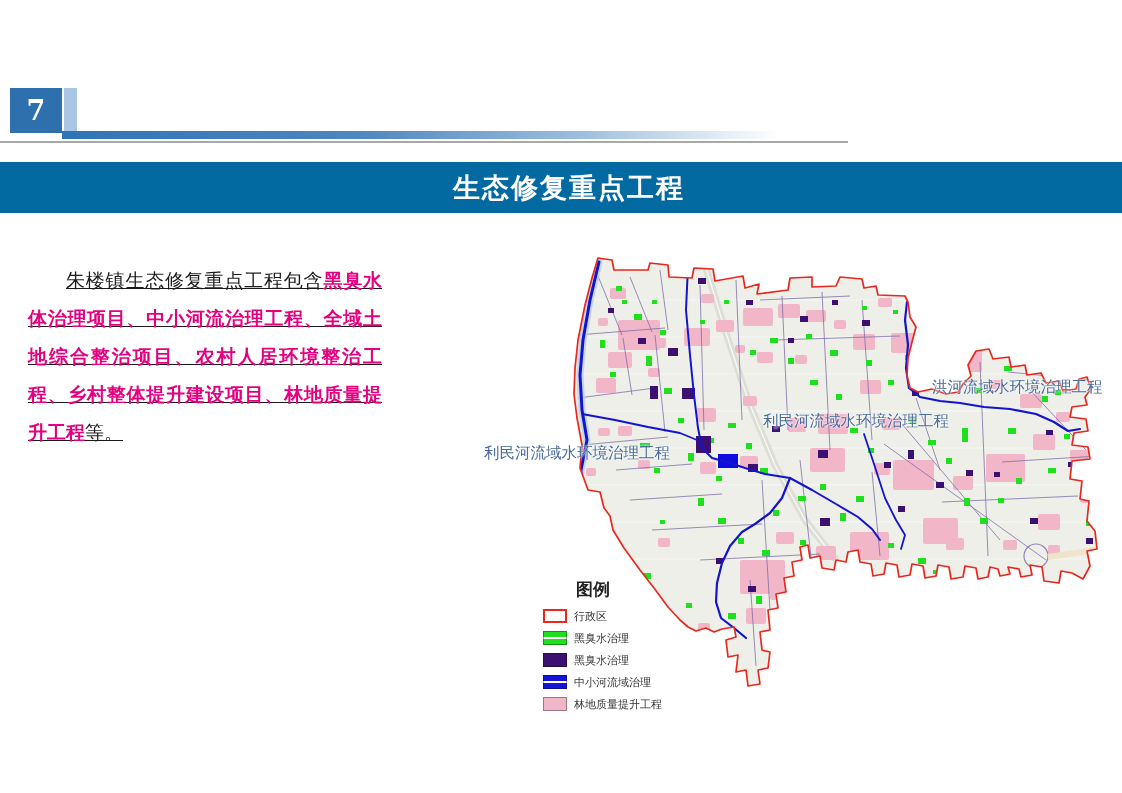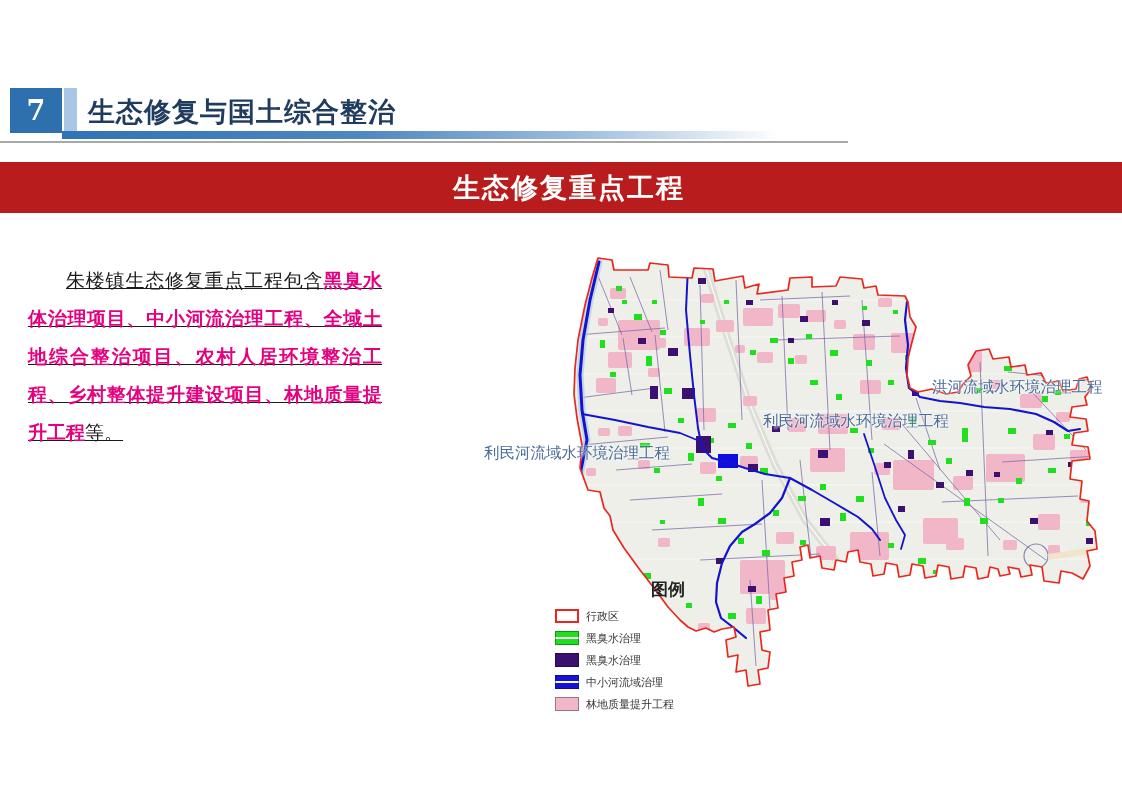--- a/index.html
+++ b/index.html
@@ -9,51 +9,50 @@
   .num-box{position:absolute;left:10px;top:88px;width:52px;height:45px;background:#2e6fae;
            color:#fff;font-family:"DejaVu Serif",serif;font-size:27px;font-weight:bold;
            display:flex;align-items:center;justify-content:center;}
   .num-stripe{position:absolute;left:64px;top:88px;width:13px;height:45px;background:#a9c7e5;}
   .header-title{position:absolute;left:88px;top:94px;font-size:27px;font-weight:bold;
                 color:#1f3c5f;letter-spacing:1px;}
   .gradbar{position:absolute;left:62px;top:131px;width:740px;height:8px;
            background:linear-gradient(90deg,#2e74b5 0%,#4e86c0 40%,#9dbedd 70%,rgba(255,255,255,0) 97%);}
   .grayline{position:absolute;left:0;top:141px;width:848px;height:2px;background:#a8a8a8;}
   
-  .banner{position:absolute;left:0;top:162px;width:1122px;height:51px;background:#b91c1c;
+  .banner{position:absolute;left:0;top:162px;width:1122px;height:51px;background:#0369a1;
           display:flex;align-items:center;justify-content:center;}
   .banner-title{color:#ffffff;font-size:27px;font-weight:bold;letter-spacing:2px;transform:translateX(8px);}
   
   .para{position:absolute;left:28px;top:262px;width:354px;font-size:19px;line-height:38px;
         text-align:justify;text-indent:2em;color:#1a1a1a;font-weight:500;text-decoration:underline;}
   .para .hl{color:#e4007f;font-weight:bold;}
   
   .map-svg{position:absolute;left:0;top:0;}
   .map-label{position:absolute;color:#4a6a99;font-size:15.5px;font-weight:500;white-space:nowrap;
              text-shadow:0 0 3px rgba(255,255,255,.9),0 0 2px rgba(255,255,255,.9);}
   
-  .legend{position:absolute;left:548px;top:578px;width:200px;text-align:center;}
+  .legend{position:absolute;left:536px;top:578px;width:200px;}
   .legend-title{font-family:"DejaVu Serif","Liberation Serif",serif;font-size:17px;color:#222;
                 margin:0 0 8px 40px;font-weight:bold;}
   .legend-row{display:flex;align-items:center;margin-bottom:8px;height:14px;}
   .legend-swatch{width:24px;height:14px;margin-left:7px;box-sizing:border-box;
                  border:1px solid rgba(0,0,0,.35);flex:none;}
   .legend-swatch.outline{border:2px solid #e8281e;background:#fff;}
   .legend-label{margin-left:7px;font-size:11px;color:#333;}
 </style>
 </head>
 <body>
 
 <div class="page">
 
   <div class="num-box">
     <span>7</span>
   </div>
   <div class="num-stripe"></div>
-  <div class="header-title">生态修复与国土综合整治</div>
   <div class="gradbar"></div>
   <div class="grayline"></div>
 
   <div class="banner">
     <span class="banner-title">生态修复重点工程</span>
   </div>
 
   <div class="para"><span>朱楼镇生态修复重点工程包含</span><span class="hl">黑臭水体治理项目、中小河流治理工程、全域土地综合整治项目、农村人居环境整治工程、乡村整体提升建设项目、林地质量提升工程</span><span>等。</span></div>
 
   <svg class="map-svg" width="1122" height="793" viewBox="0 0 1122 793" xmlns="http://www.w3.org/2000/svg">

